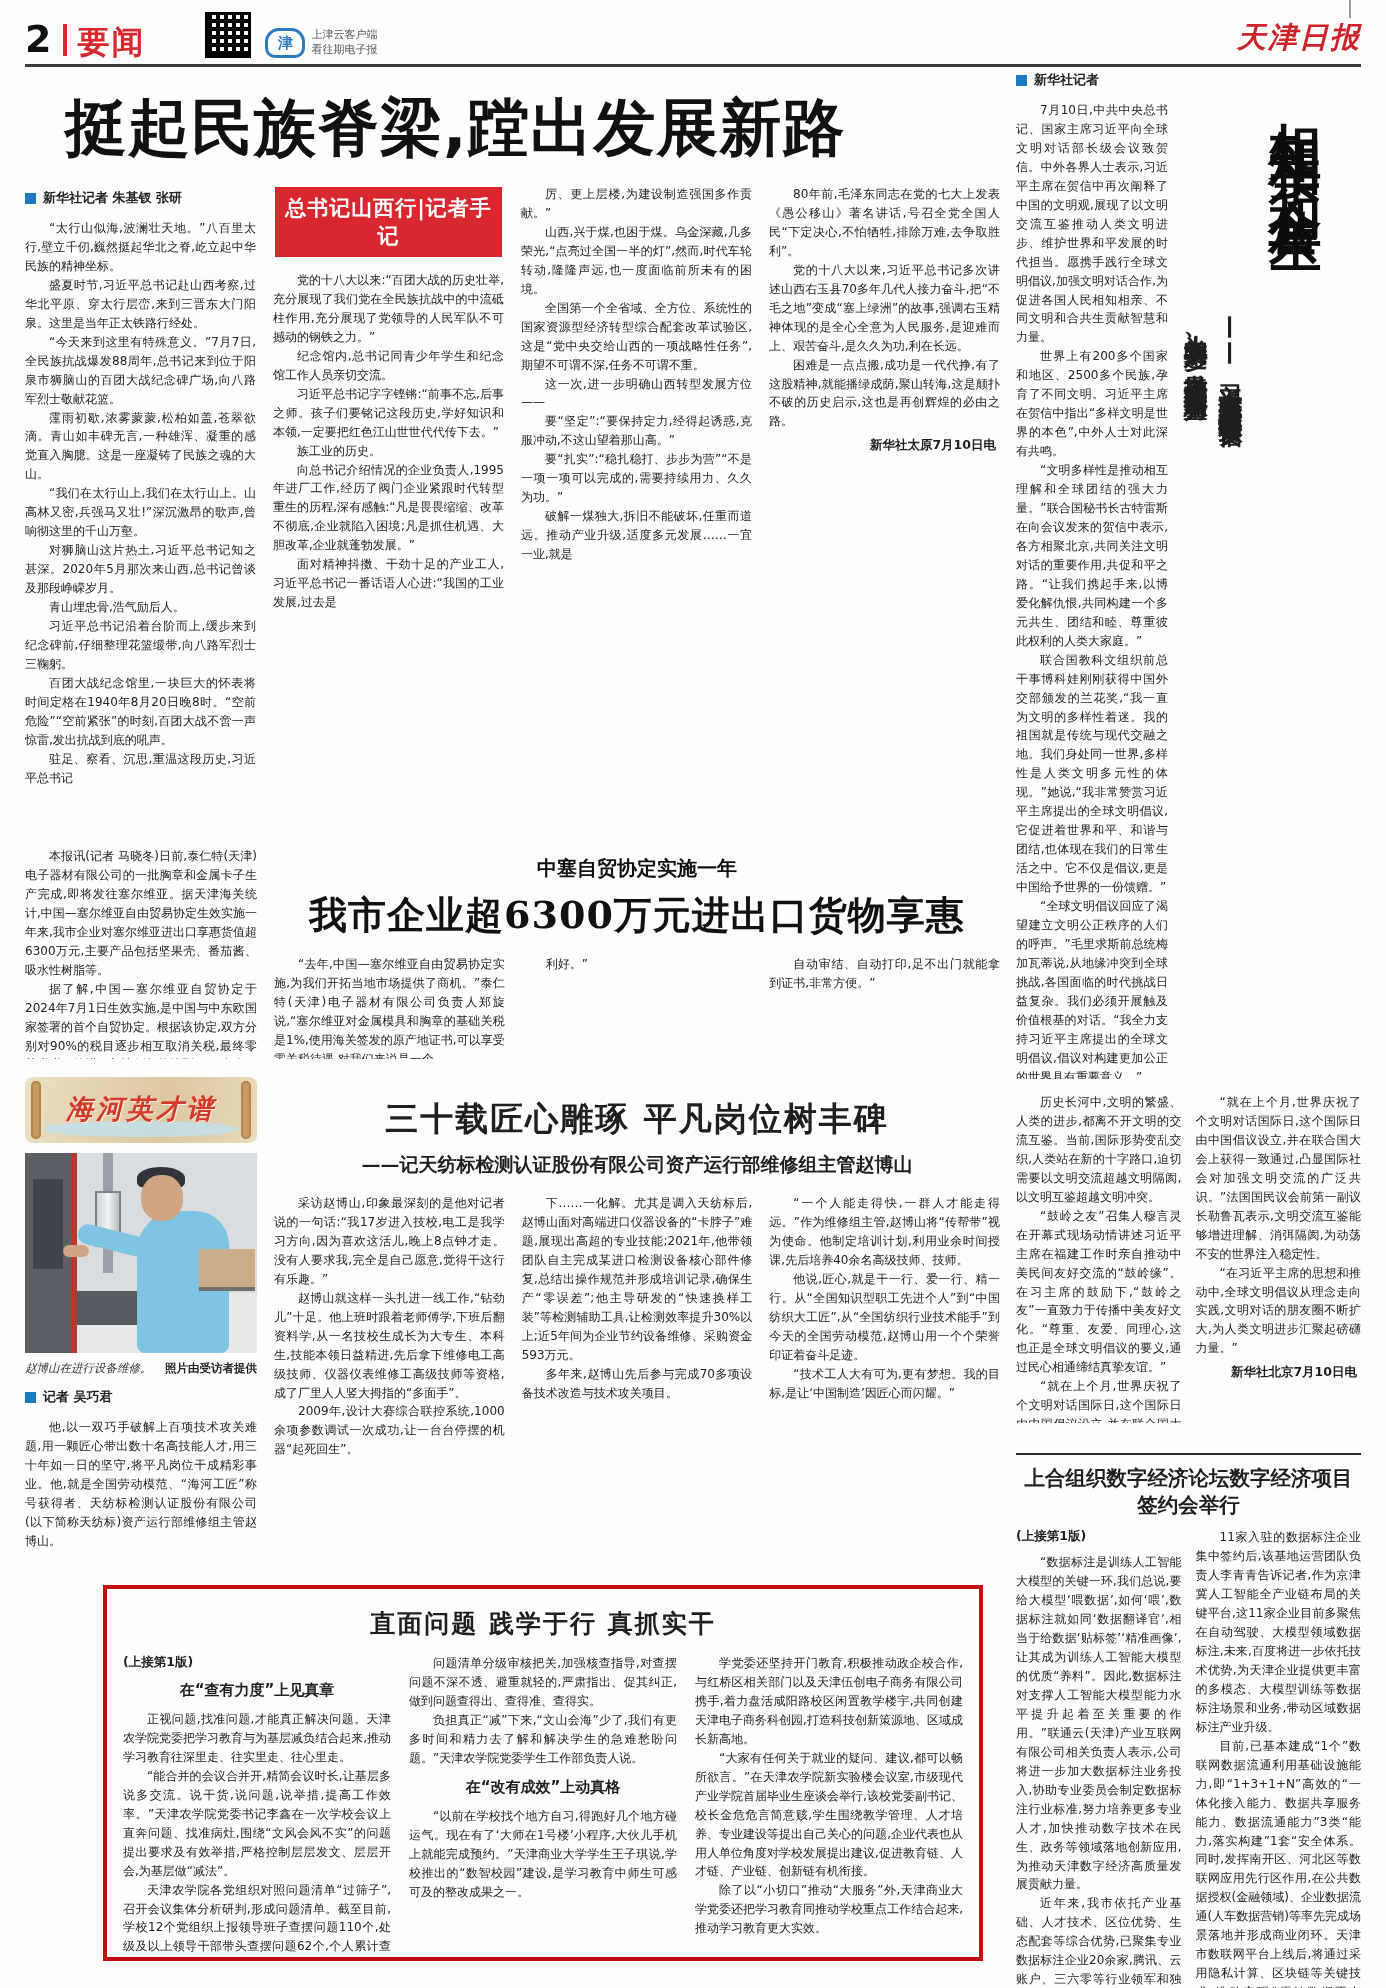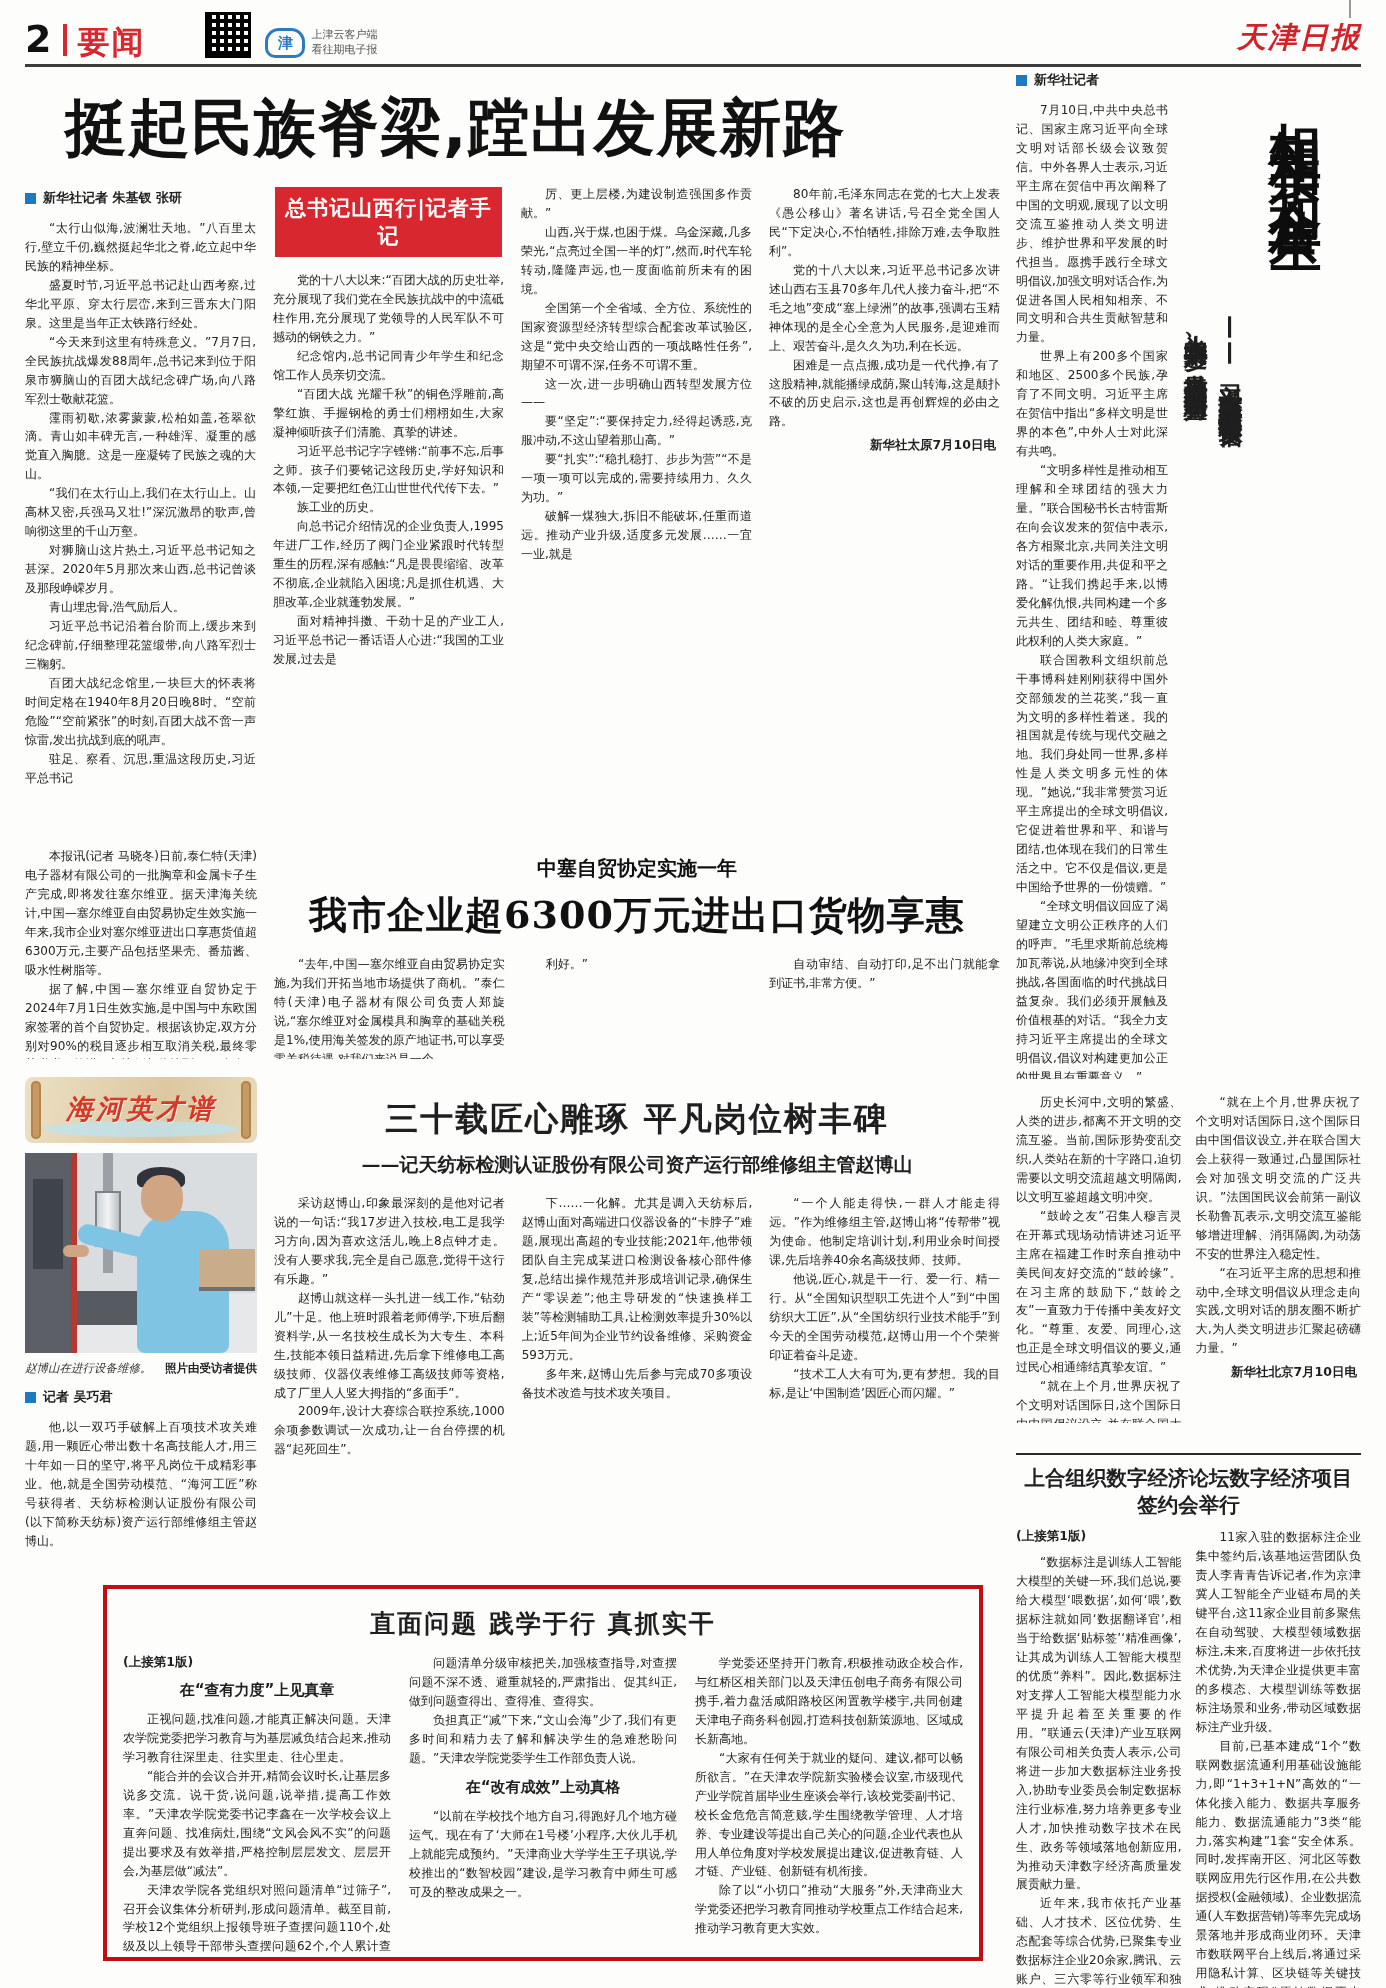--- a/index.html
+++ b/index.html
@@ -148,21 +148,20 @@
                 <p class="para">习近平总书记沿着台阶而上,缓步来到纪念碑前,仔细整理花篮缎带,向八路军烈士三鞠躬。</p>
                 <p class="para">百团大战纪念馆里,一块巨大的怀表将时间定格在1940年8月20日晚8时。“空前危险”“空前紧张”的时刻,百团大战不啻一声惊雷,发出抗战到底的吼声。</p>
                 <p class="para">驻足、察看、沉思,重温这段历史,习近平总书记</p>
               </div>
           </div>
           <div class="mcol">
             <div class="tagbox">总书记山西行|记者手记</div>
             <div>
                 <p class="para">党的十八大以来:“百团大战的历史壮举,充分展现了我们党在全民族抗战中的中流砥柱作用,充分展现了党领导的人民军队不可撼动的钢铁之力。”</p>
                 <p class="para">纪念馆内,总书记同青少年学生和纪念馆工作人员亲切交流。</p>
-                <p class="para">“百团大战 光耀千秋”的铜色浮雕前,高擎红旗、手握钢枪的勇士们栩栩如生,大家凝神倾听孩子们清脆、真挚的讲述。</p>
                 <p class="para">习近平总书记字字铿锵:“前事不忘,后事之师。孩子们要铭记这段历史,学好知识和本领,一定要把红色江山世世代代传下去。”</p>
                 <p class="para">族工业的历史。</p>
                 <p class="para">向总书记介绍情况的企业负责人,1995年进厂工作,经历了阀门企业紧跟时代转型重生的历程,深有感触:“凡是畏畏缩缩、改革不彻底,企业就陷入困境;凡是抓住机遇、大胆改革,企业就蓬勃发展。”</p>
                 <p class="para">面对精神抖擞、干劲十足的产业工人,习近平总书记一番话语人心进:“我国的工业发展,过去是</p>
               </div>
           </div>
           <div class="mcol">
             <div>
                 <p class="para">厉、更上层楼,为建设制造强国多作贡献。”</p>
                 <p class="para">山西,兴于煤,也困于煤。乌金深藏,几多荣光,“点亮过全国一半的灯”,然而,时代车轮转动,隆隆声远,也一度面临前所未有的困境。</p>

